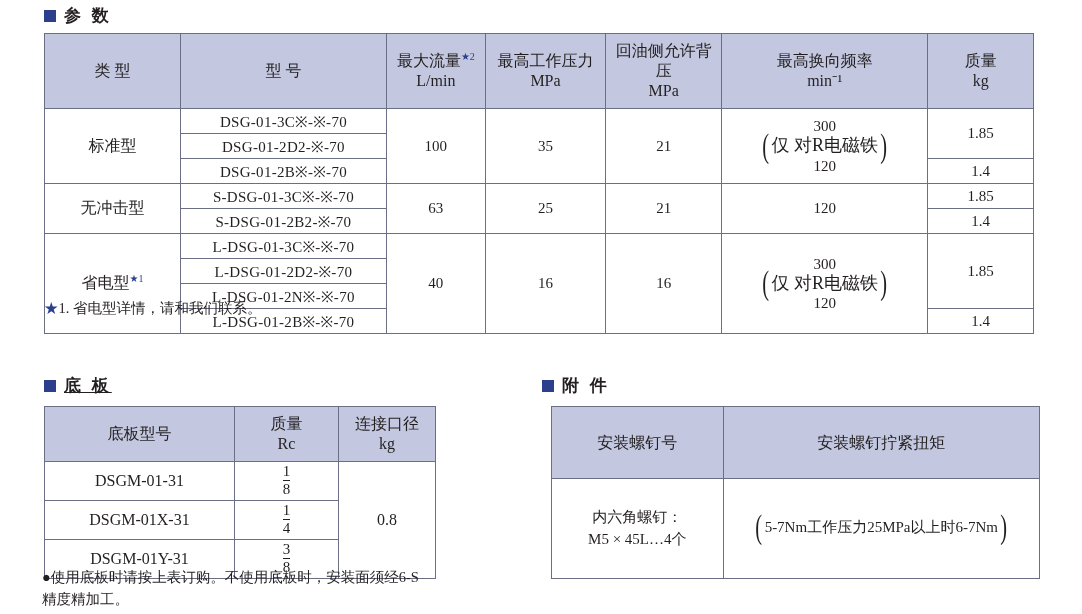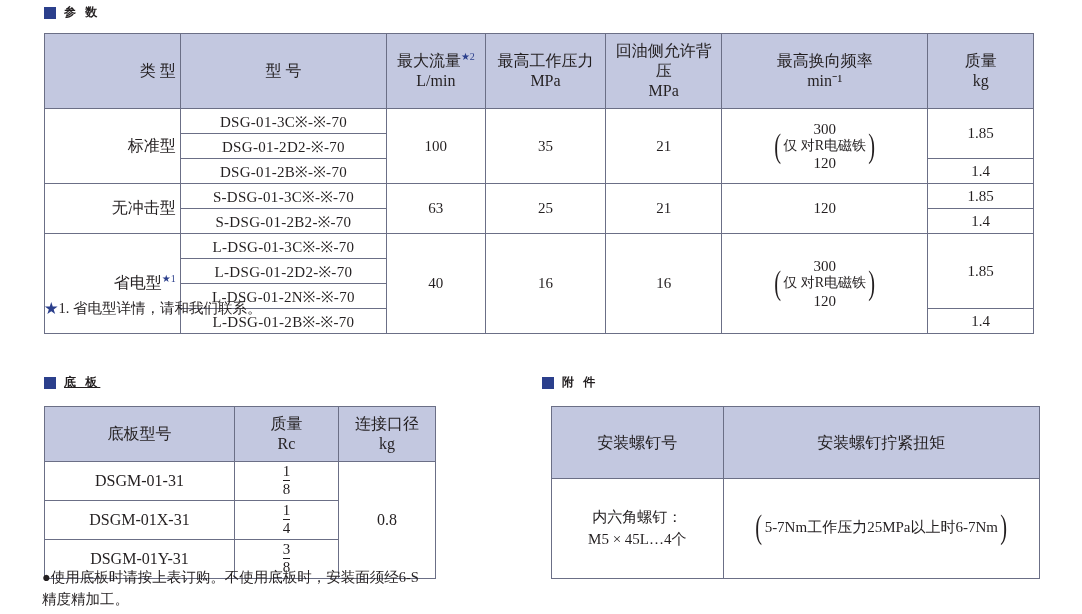--- a/index.html
+++ b/index.html
@@ -9,21 +9,21 @@
     background: #ffffff;
     font-family: "Liberation Serif", serif;
     color: #231f20;
   }
   .page { position: relative; width: 1082px; height: 614px; overflow: hidden; }
 
   
   .sec-head {
     display: flex; align-items: center; gap: 8px;
     font-family: "Liberation Sans", sans-serif;
-    font-weight: bold; font-size: 12px; letter-spacing: 3px;
+    font-weight: bold; font-size: 17px; letter-spacing: 3px;
   }
   .sec-head .sq {
     width: 12px; height: 12px; background: #2b3f8c; display: inline-block;
   }
 
   
   table { border-collapse: collapse; }
   .tbl td, .tbl th {
     border: 1px solid #6b6f86;
     text-align: center;
@@ -37,40 +37,40 @@
     background: #c3c8e0;
     font-size: 16px;
     padding: 7px 4px;
     line-height: 1.25;
   }
   .sup { font-size: 10px; vertical-align: super; color: #2b3f8c; }
 
   
   #params-wrap { position: absolute; left: 44px; top: 33px; }
   #params-table { width: 990px; }
-  #params-table .c-type { width: 135px; font-size: 16px; text-align: right; }
+  #params-table .c-type { width: 135px; font-size: 16px; }
   #params-table .c-model { width: 205px; }
   #params-table .c-flow { width: 98px; }
   #params-table .c-press { width: 120px; }
   #params-table .c-back { width: 115px; }
   #params-table .c-freq { width: 205px; }
   #params-table .c-mass { width: 105px; }
   .model-cell { font-size: 15px; padding: 1px 4px; letter-spacing: 0.3px; }
 
   
   .paren {
     display: inline-flex; align-items: center; justify-content: center;
     line-height: 1.15;
   }
   .paren .pl, .paren .pr {
     font-size: 34px; font-weight: 300; transform: scaleX(0.6);
     display: inline-block; line-height: 0.9;
   }
   .freq-stack { display: flex; flex-direction: column; line-height: 1.2; font-size: 15px; }
-  .freq-mid { font-size: 14px; }
+  .freq-mid { font-size: 18px; }
 
   
   .notes { position: absolute; left: 44px; top: 298px; font-size: 14.5px; line-height: 1.5; }
   .notes .star { color: #2b3f8c; }
   .note-row { white-space: nowrap; }
   .note-indent { padding-left: 22px; }
 
   
   #baseplate-head { position: absolute; left: 44px; top: 374px; text-decoration: underline; }
   #baseplate-wrap { position: absolute; left: 44px; top: 406px; }

